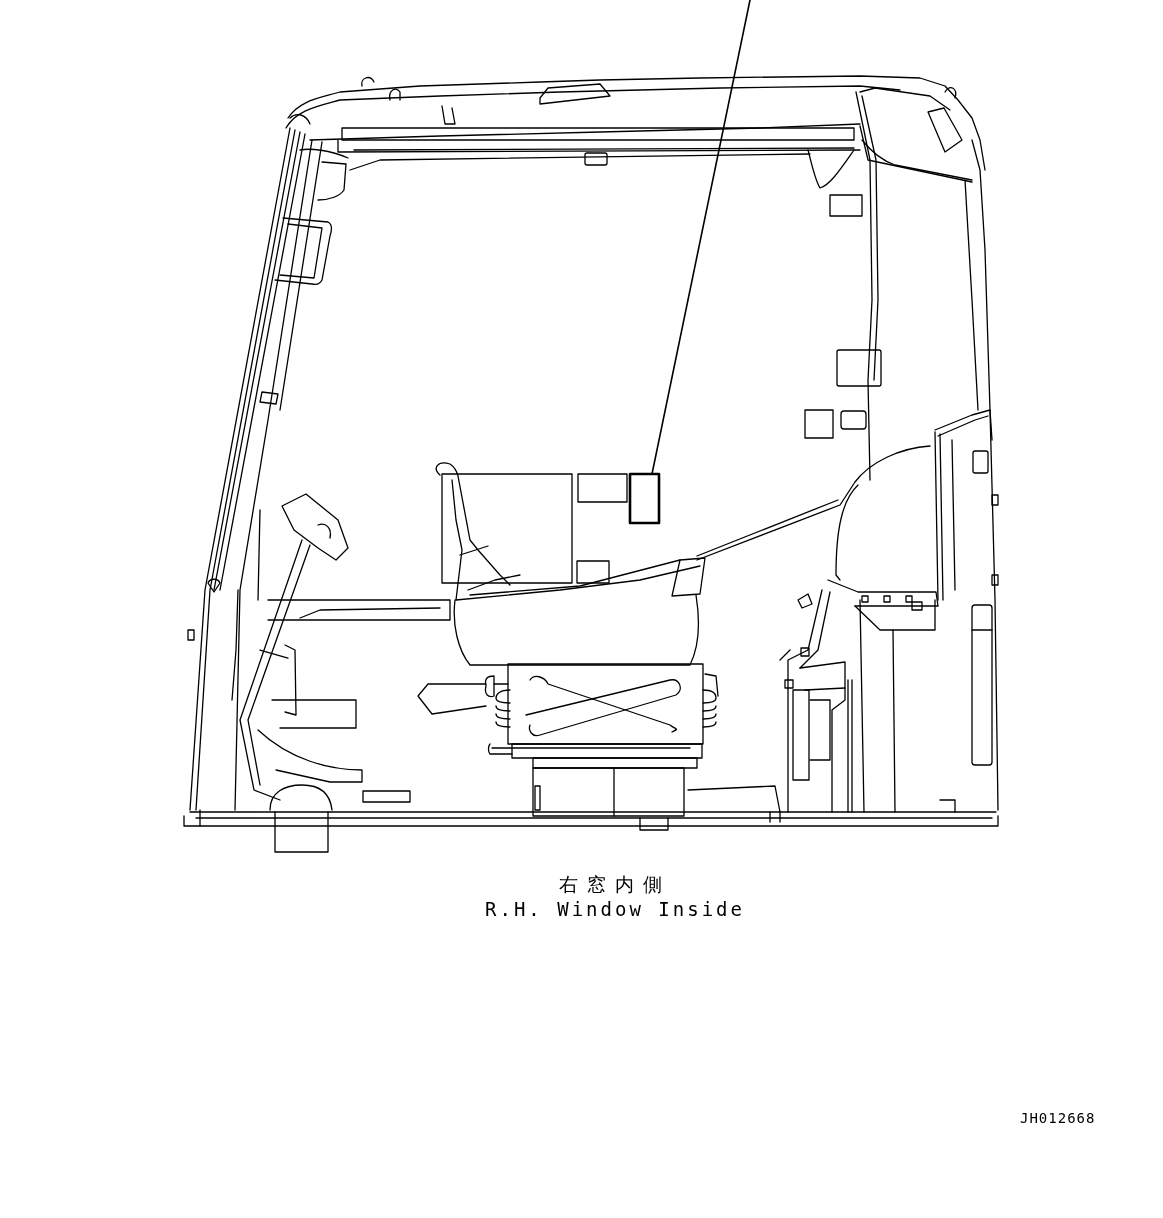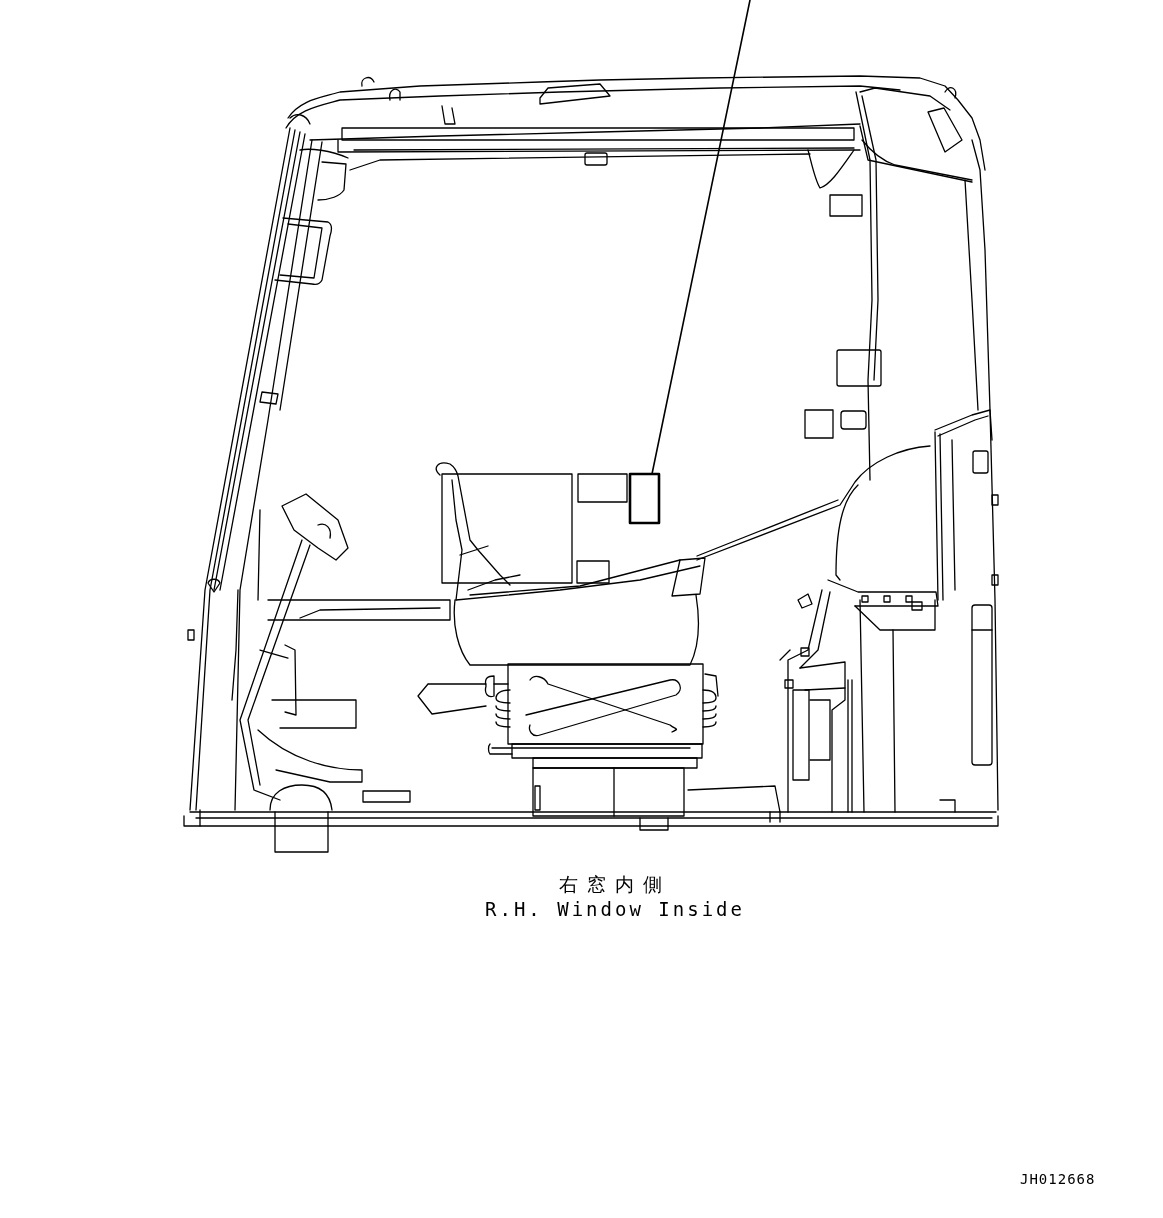--- a/index.html
+++ b/index.html
@@ -1,20 +1,20 @@
 <!DOCTYPE html>
 <html><head>
 <meta charset="utf-8">
 <style>
   html, body { margin: 0; padding: 0; background: #ffffff; }
   body { width: 1163px; height: 1218px; position: relative; overflow: hidden; font-family: "DejaVu Sans Mono", monospace; }
   #drawing { position: absolute; left: 0; top: 0; }
   .caption-jp { position: absolute; left: 0; width: 1230px; top: 872px; text-align: center; font-family: "DejaVu Sans", sans-serif; font-size: 19px; letter-spacing: 9px; color: #000; }
   .caption-en { position: absolute; left: 0; width: 1230px; top: 898px; text-align: center; font-family: "DejaVu Sans Mono", monospace; font-size: 19px; letter-spacing: 3px; color: #000; }
-  .drawing-id { position: absolute; left: 1020px; top: 1171px; font-family: "DejaVu Sans Mono", monospace; font-size: 14px; letter-spacing: 1px; color: #000; }
+  .drawing-id { position: absolute; left: 1020px; top: 1110px; font-family: "DejaVu Sans Mono", monospace; font-size: 14px; letter-spacing: 1px; color: #000; }
 </style>
 </head>
 <body>
 
 <svg id="drawing" width="1163" height="1218" viewBox="0 0 1163 1218" fill="none" stroke="#000" stroke-width="1.3" stroke-linejoin="round" stroke-linecap="round">
 
   <line x1="750" y1="0" x2="652" y2="474" stroke-width="1.6"></line>
 
   <rect x="630" y="474" width="29" height="49" stroke-width="2.6"></rect>
 

